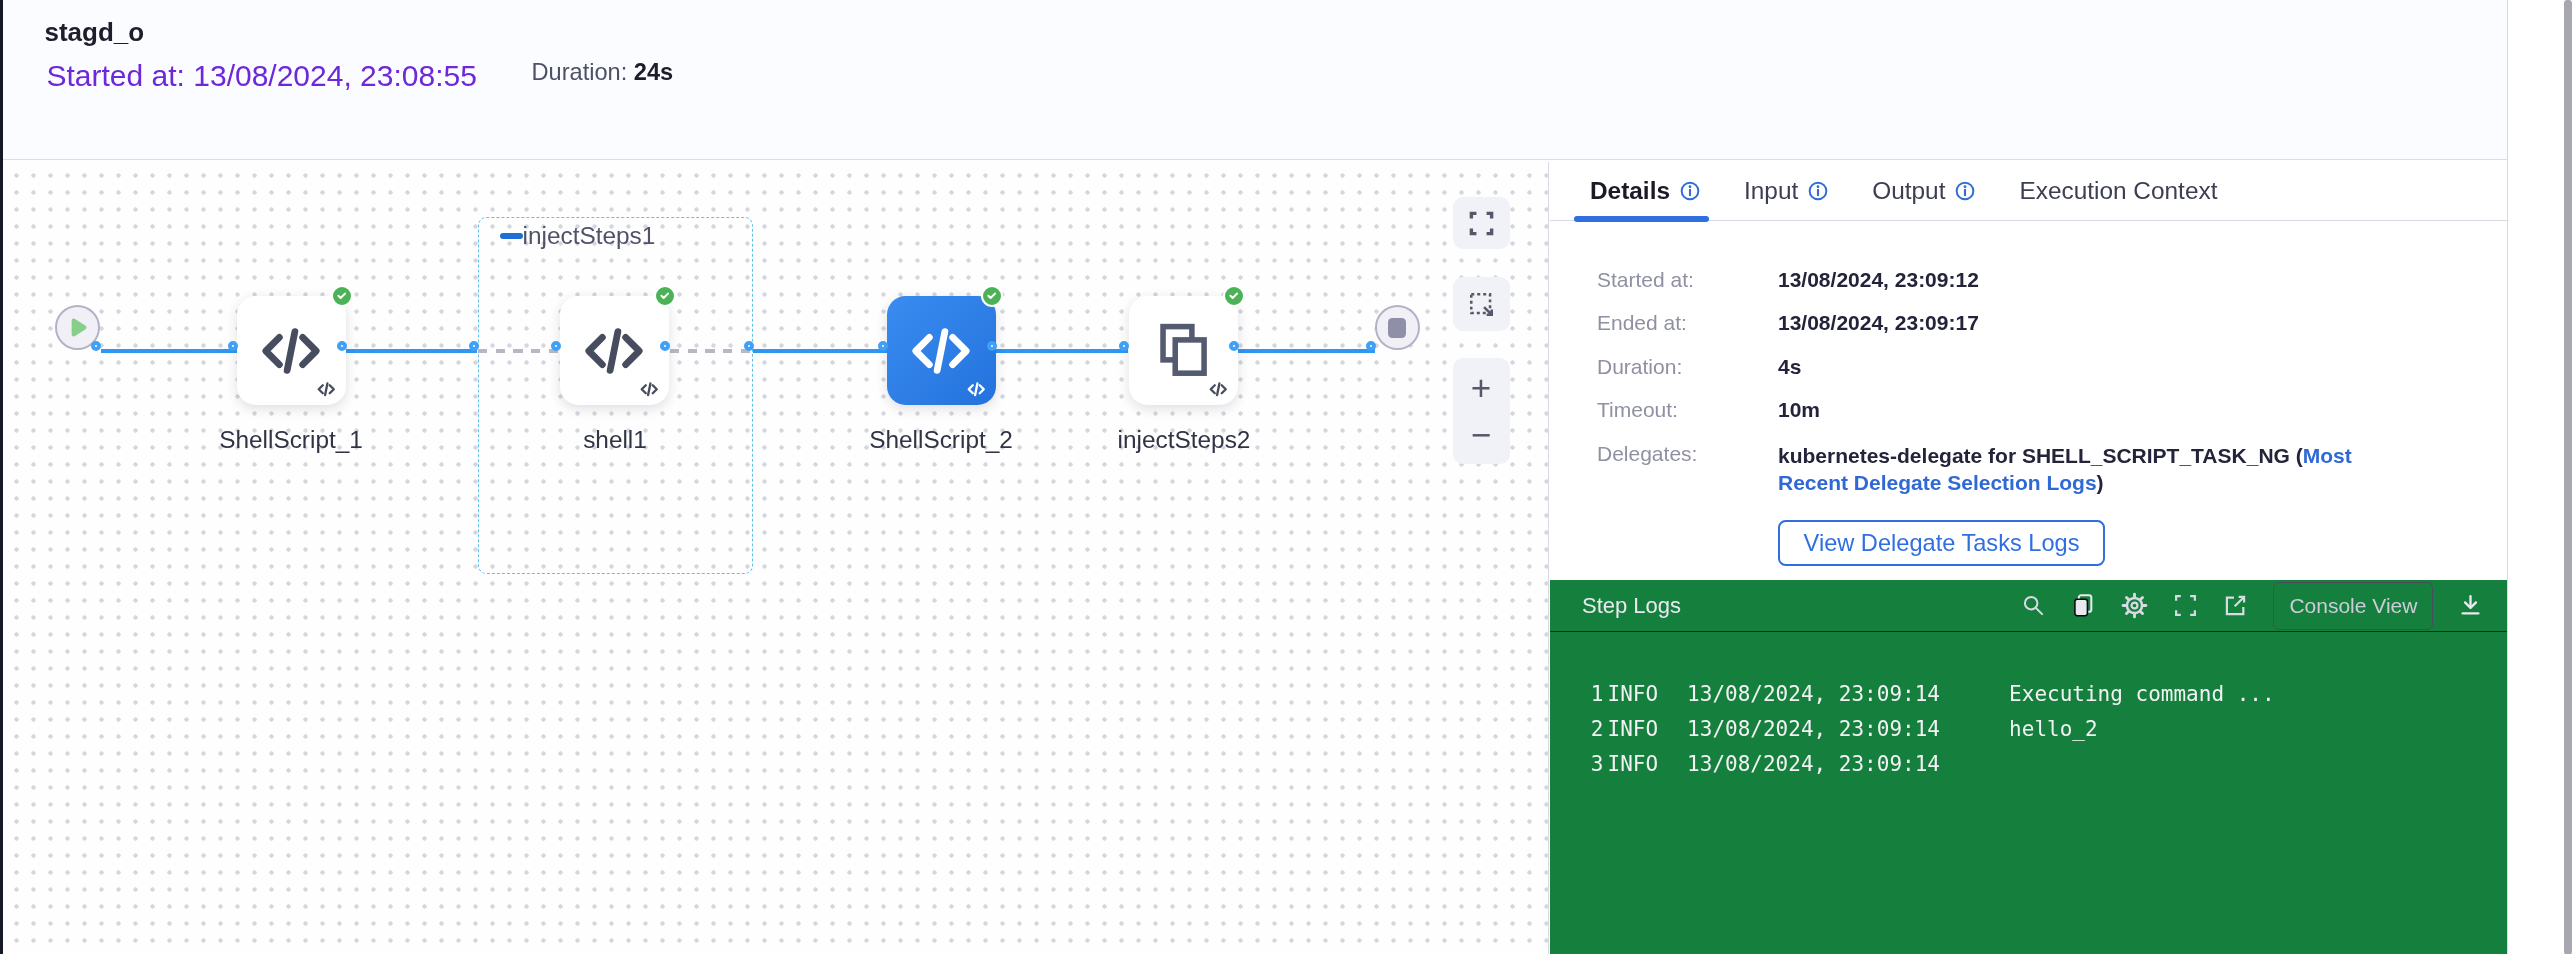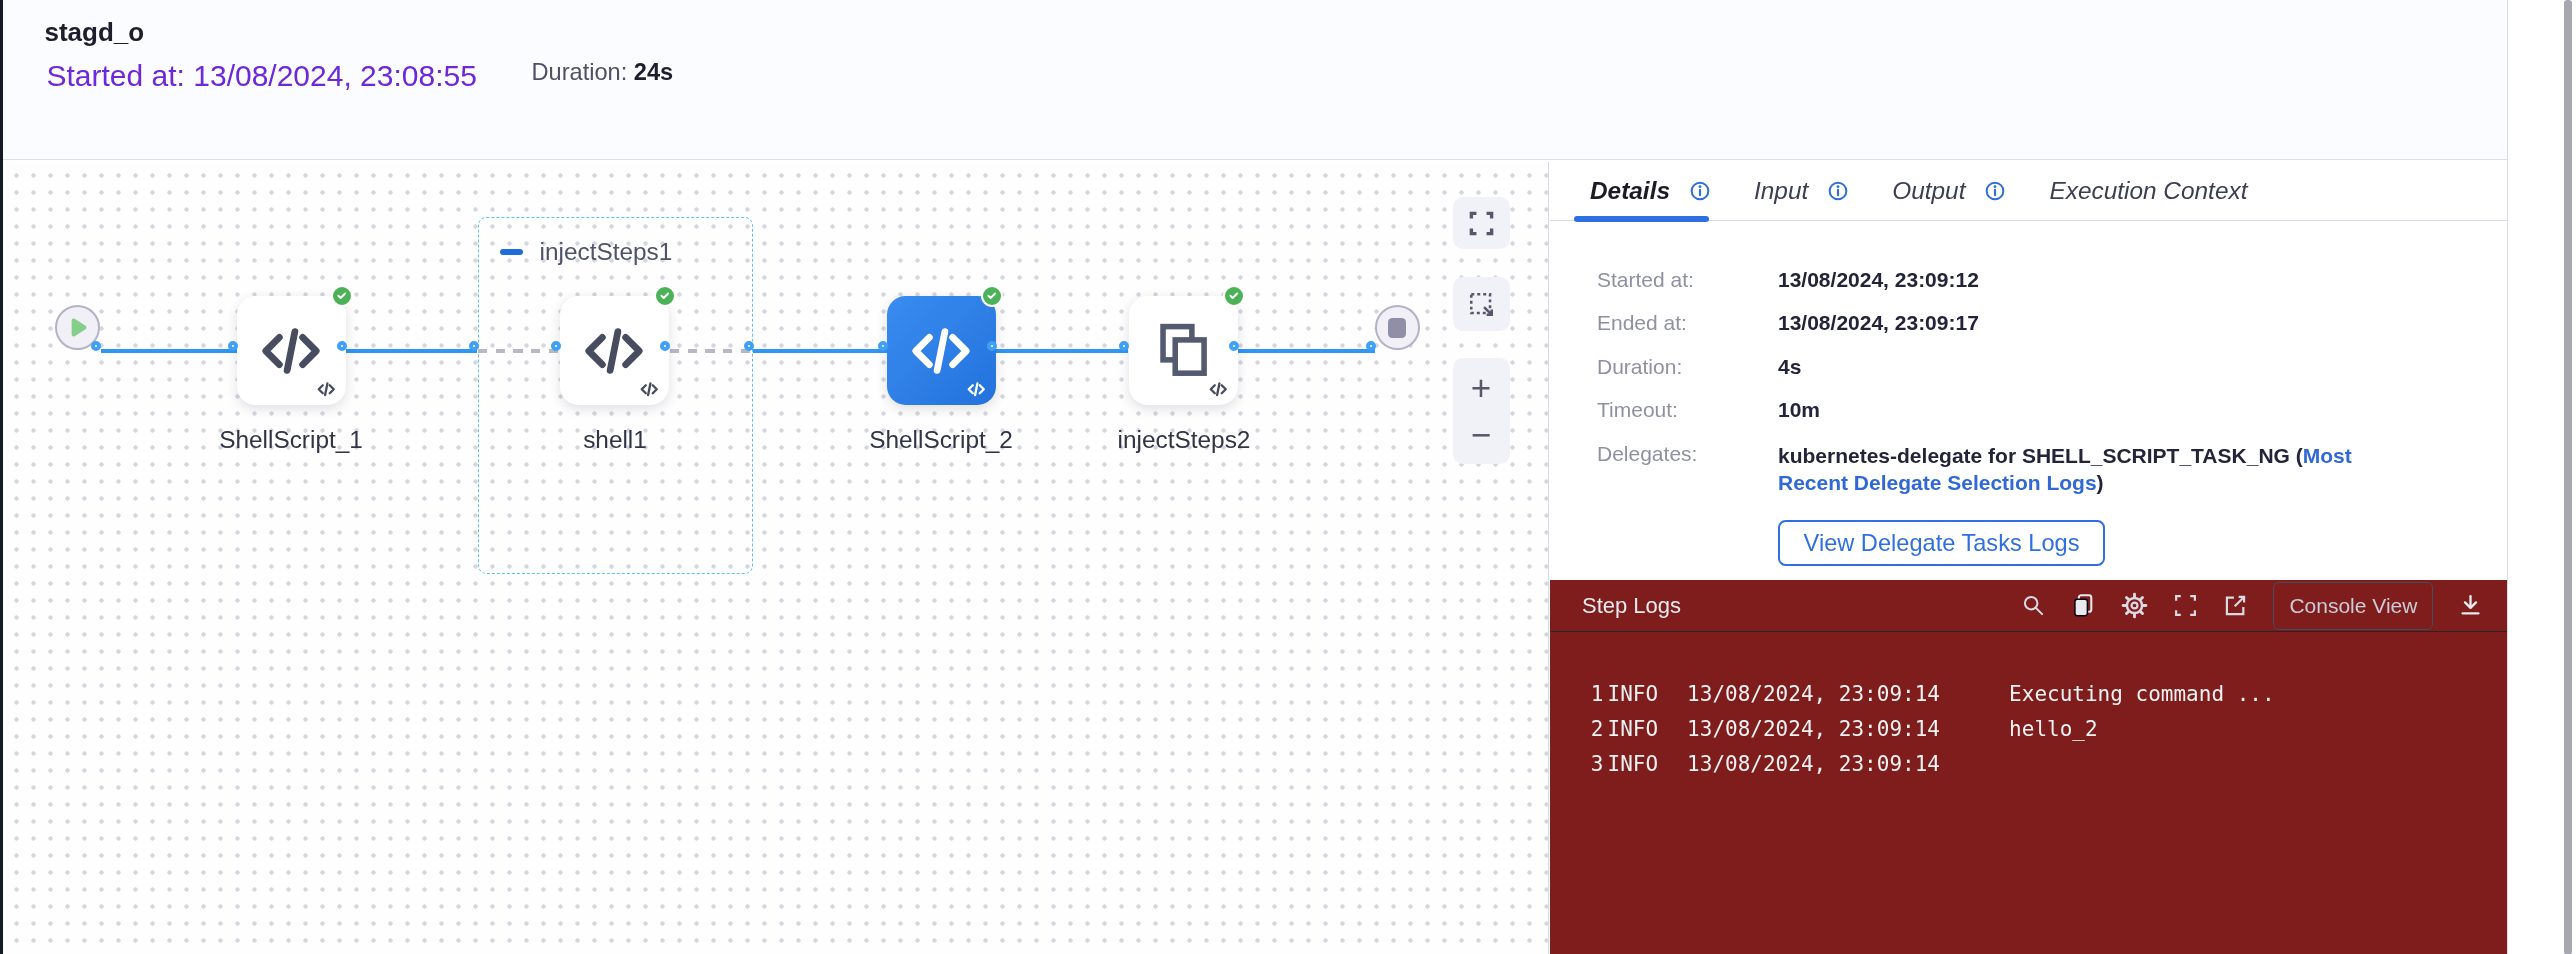--- a/index.html
+++ b/index.html
@@ -18,21 +18,21 @@
   .meta-dur{position:absolute;left:529px;top:59px;font-size:23.6px;color:#4e5065;}
   .meta-dur b{color:#1d1e2c;font-weight:bold;}
 
   
   .canvas{position:absolute;left:2.5px;top:162px;width:1546px;height:793px;background:#fefefe;
           background-image:radial-gradient(circle,#d4d6e0 1.9px,transparent 2.4px);
           background-size:17px 17px;background-position:5px 5px;border-right:1.7px solid #d8d9e2;}
 
   .group-box{position:absolute;left:475px;top:55px;width:275px;height:357px;
              border:1.7px dashed #5fc0ee;border-radius:8.4px;background:transparent;}
-  .group-head{position:absolute;left:497px;top:76px;display:flex;align-items:center;gap:17px;}
+  .group-head{position:absolute;left:497px;top:60px;display:flex;align-items:center;}
   .collapse-bar{width:23px;height:5.9px;background:#1f6ed8;border-radius:3.4px;}
   .group-label{font-size:24.4px;color:#50526a;}
 
   .edge{position:absolute;height:4.2px;background:#2e96f3;top:187px;}
   .edge-dashed{position:absolute;height:4.2px;top:187px;
     background:repeating-linear-gradient(90deg,#b7b8c6 0 9.3px,transparent 9.3px 17.7px);}
   .dot{position:absolute;top:179px;width:10px;height:10px;border:4.2px solid #3fa0f6;
        border-radius:50%;background:#fff;z-index:5;}
 
   .node{position:absolute;top:134px;width:109px;height:109px;background:#fff;border-radius:18.5px;
@@ -49,37 +49,37 @@
             display:flex;align-items:center;justify-content:center;}
   .stop-square{width:18.5px;height:20px;background:#8f8fa8;border-radius:4.2px;}
 
   .cv-btn{position:absolute;left:1450px;width:57px;background:#f1f1f8;border-radius:10px;z-index:7;
           display:flex;flex-direction:column;align-items:center;justify-content:center;color:#545868;}
   .cv-zoom{font-size:35px;line-height:1;color:#545868;width:100%;text-align:center;cursor:default;}
 
   
   .panel{position:absolute;left:1550px;top:162px;width:957px;height:793px;background:#fff;}
   .tabs{position:relative;height:59px;border-bottom:1.7px solid #d8d9e2;display:flex;align-items:center;padding-left:40px;}
-  .tab{display:flex;align-items:center;gap:20px;margin-right:44px;font-size:24.4px;color:#3c3e52;font-style:italic;}
+  .tab{display:flex;align-items:center;gap:10px;margin-right:44px;font-size:24.4px;color:#3c3e52;}
   .tab .lbl{font-weight:500;}
   .tab.active .lbl{font-weight:bold;color:#1a1b26;}
   .tab-underline{position:absolute;left:24.4px;bottom:-1.7px;width:135px;height:5.9px;background:#2f6fe0;border-radius:3.4px;}
 
   .details{padding:47px 0 0 47px;}
   .drow{display:flex;margin-bottom:19.4px;font-size:21px;}
   .dlabel{width:181px;color:#8f90a2;}
   .dvalue{color:#23243a;font-weight:bold;}
   .dele-value{width:640px;line-height:1.3;}
   .dlink{color:#3069d6;font-weight:bold;}
   .view-logs-btn{margin:11.8px 0 0 181px;display:inline-block;padding:7.6px 23.6px;font-size:23.6px;color:#2f6fe0;
        background:#fff;border:2.1px solid #2f6fe0;border-radius:7.6px;font-weight:500;cursor:pointer;
        font-family:"Liberation Sans",sans-serif;}
 
   
-  .logs{position:absolute;left:0;top:418px;width:957px;height:375px;background:#7f1d1d;color:#f2f2f4;}
+  .logs{position:absolute;left:0;top:418px;width:957px;height:375px;background:#15803d;color:#f2f2f4;}
   .log-head{height:52px;display:flex;align-items:center;padding:0 23.6px 0 32px;border-bottom:1.7px solid #24242e;}
   .log-title{font-size:22px;color:#e9e9f0;flex:0 0 auto;}
   .log-tools{margin-left:auto;display:flex;align-items:center;gap:25px;}
   .ltool{display:flex;align-items:center;justify-content:center;cursor:pointer;}
   .console-btn{border:1.7px solid #4a4b5c;border-radius:5.9px;color:#cbccd8;font-size:21px;padding:11px 15px;cursor:pointer;}
   .log-body{padding:45px 0 0 40px;font-family:"DejaVu Sans Mono",monospace;font-size:21px;line-height:35px;}
   .log-line{display:flex;white-space:pre;}
   .lnum{width:13.5px;text-align:right;color:#f2f2f4;}
   .llevel{width:56px;margin-left:4px;}
   .ltime{width:258px;margin-left:23.6px;}

